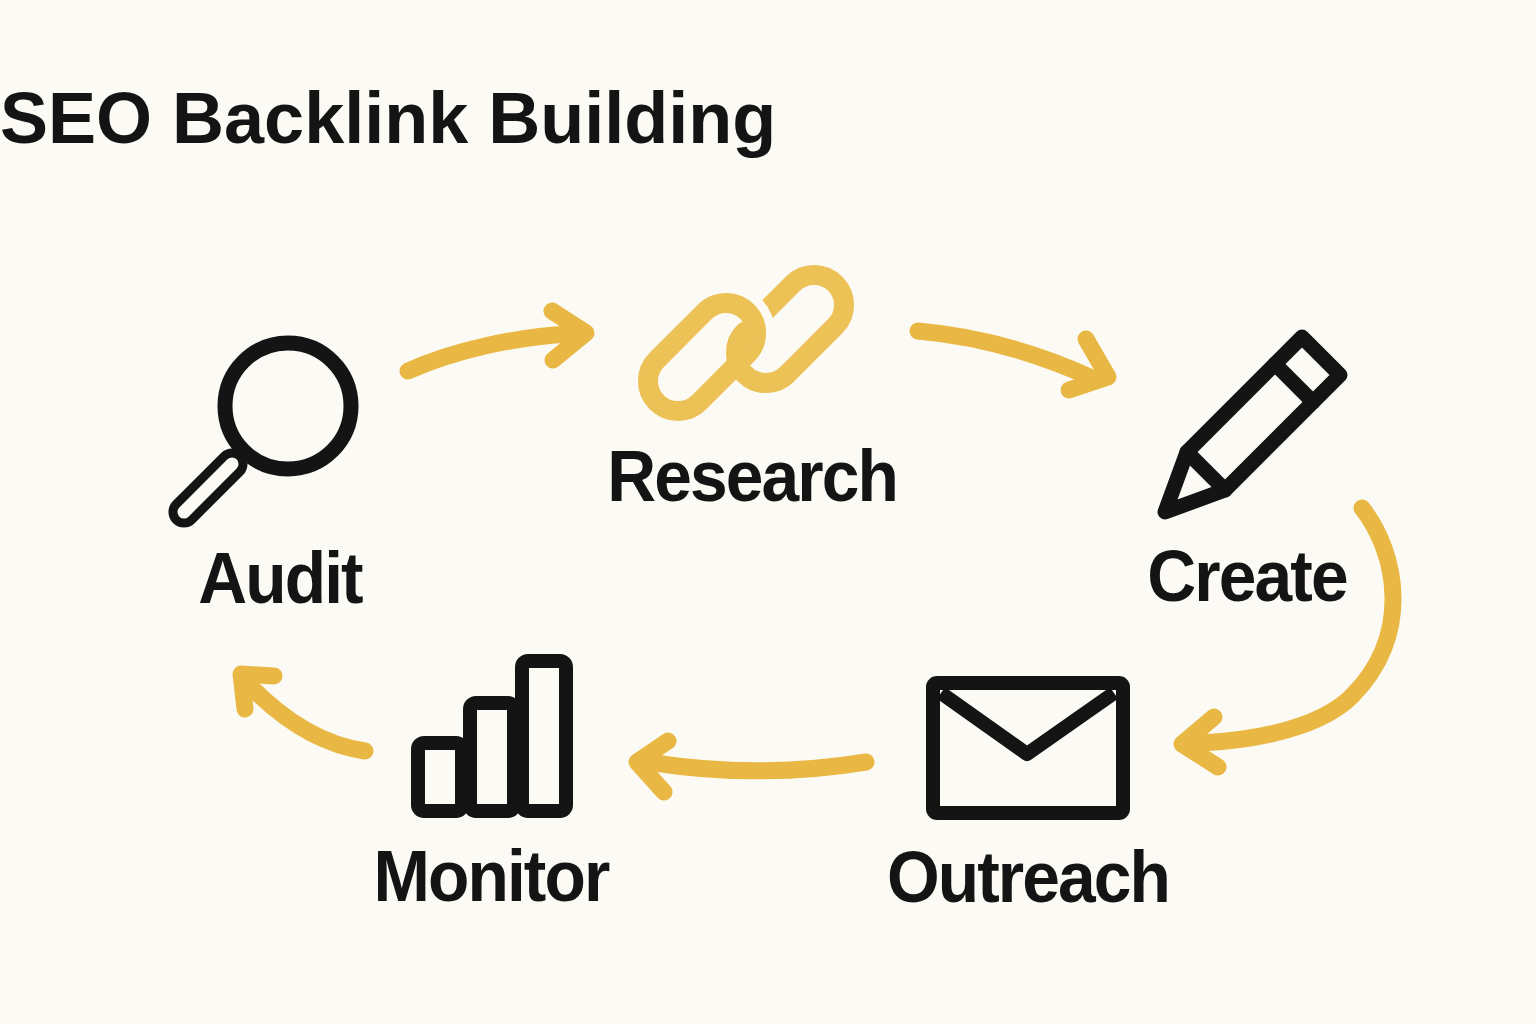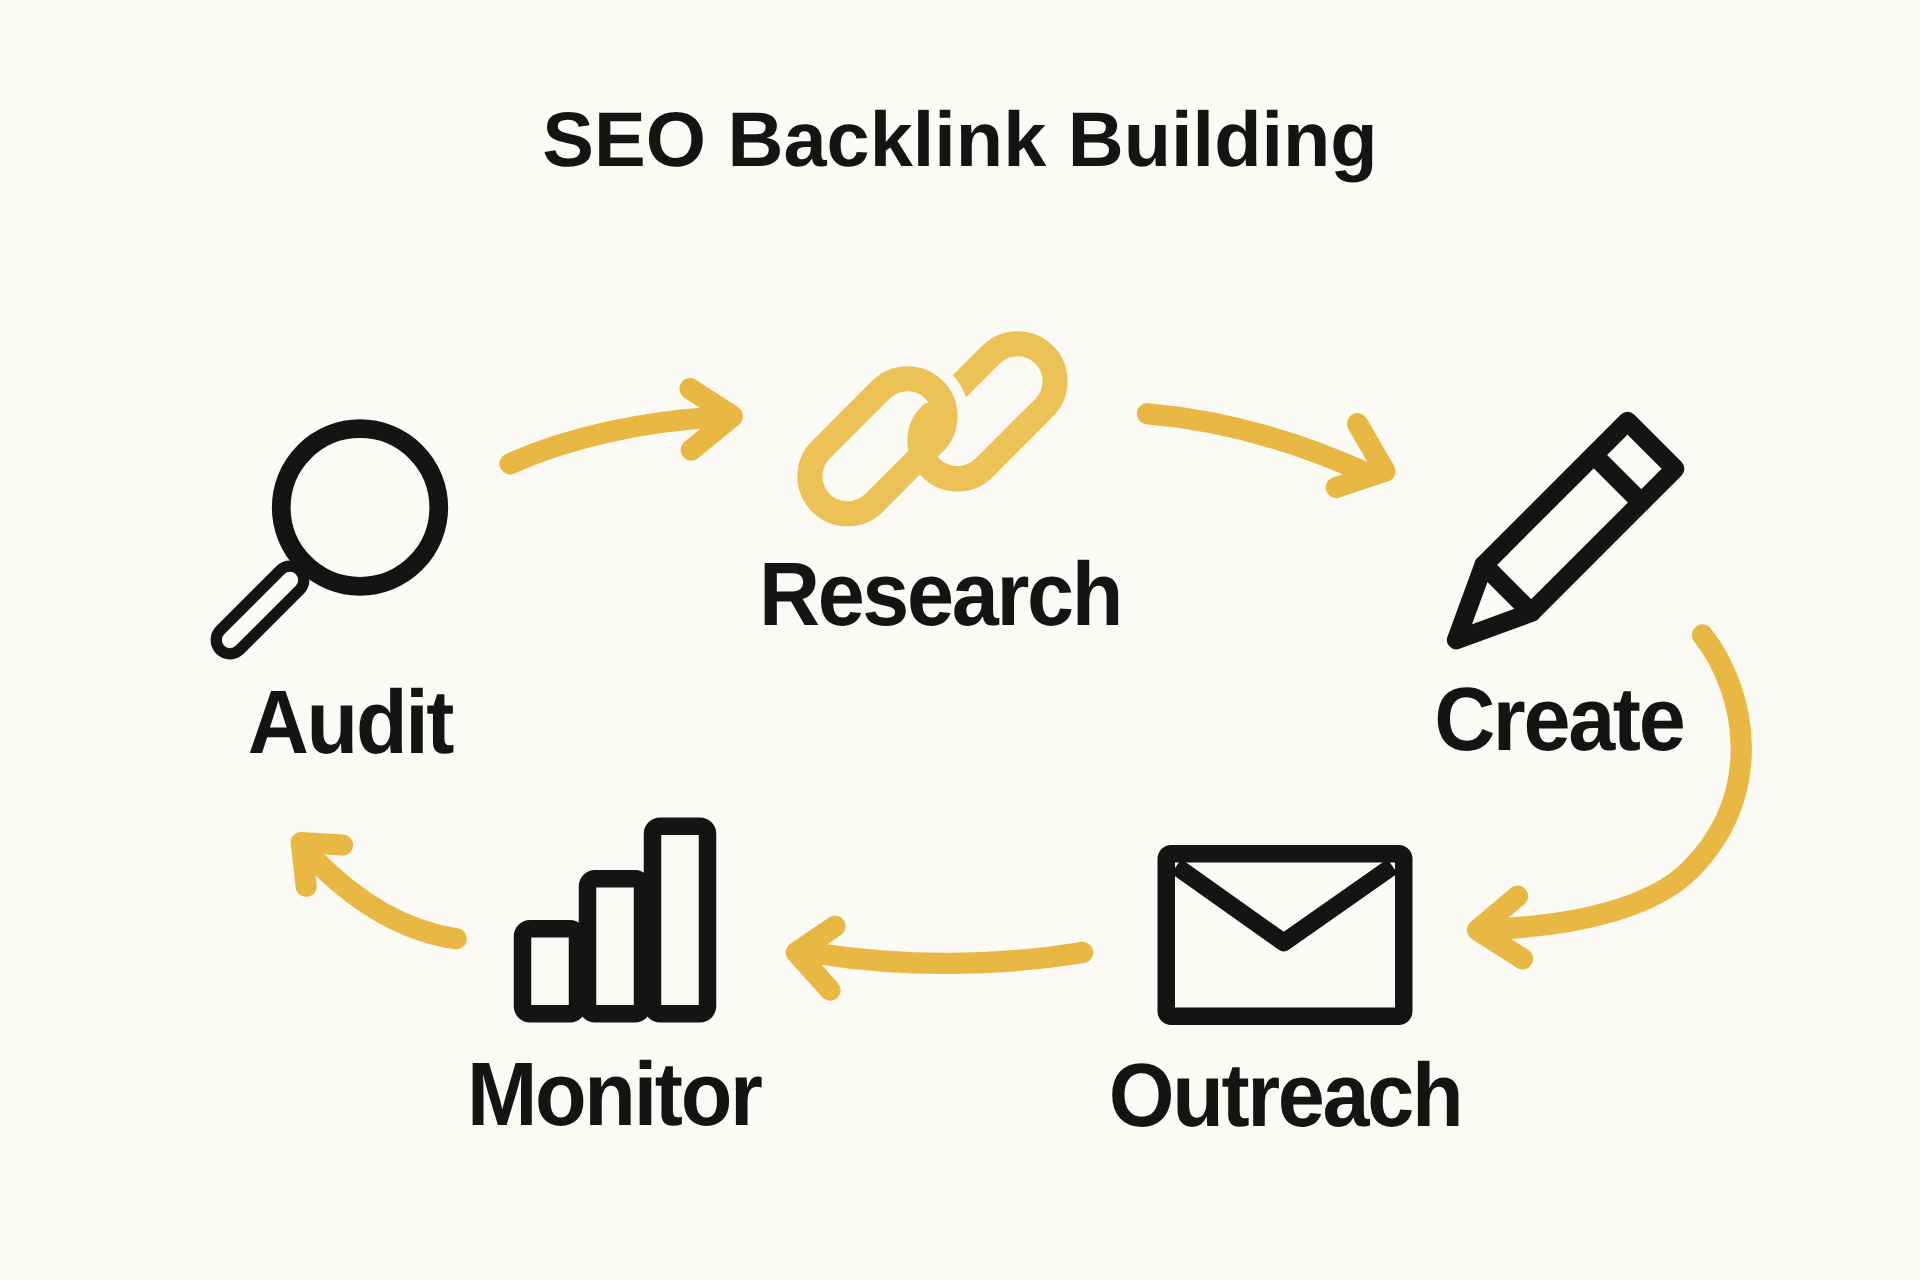--- a/index.html
+++ b/index.html
@@ -6,22 +6,21 @@
   .canvas{
     position:relative;
     width:1536px;height:1024px;
     background:#FCFAF4;
     overflow:hidden;
     font-family:"Liberation Sans", sans-serif;
   }
   .title{
     position:absolute;
     left:0; top:82px; width:1536px;
-    text-align:center;
-    font-size:62px;
+    font-size:72px;
     font-weight:700;
     letter-spacing:0px;
     line-height:1;
     color:#141414;
   }
   .step-label{
     position:absolute;
     width:440px;
     text-align:center;
     font-size:72px;

